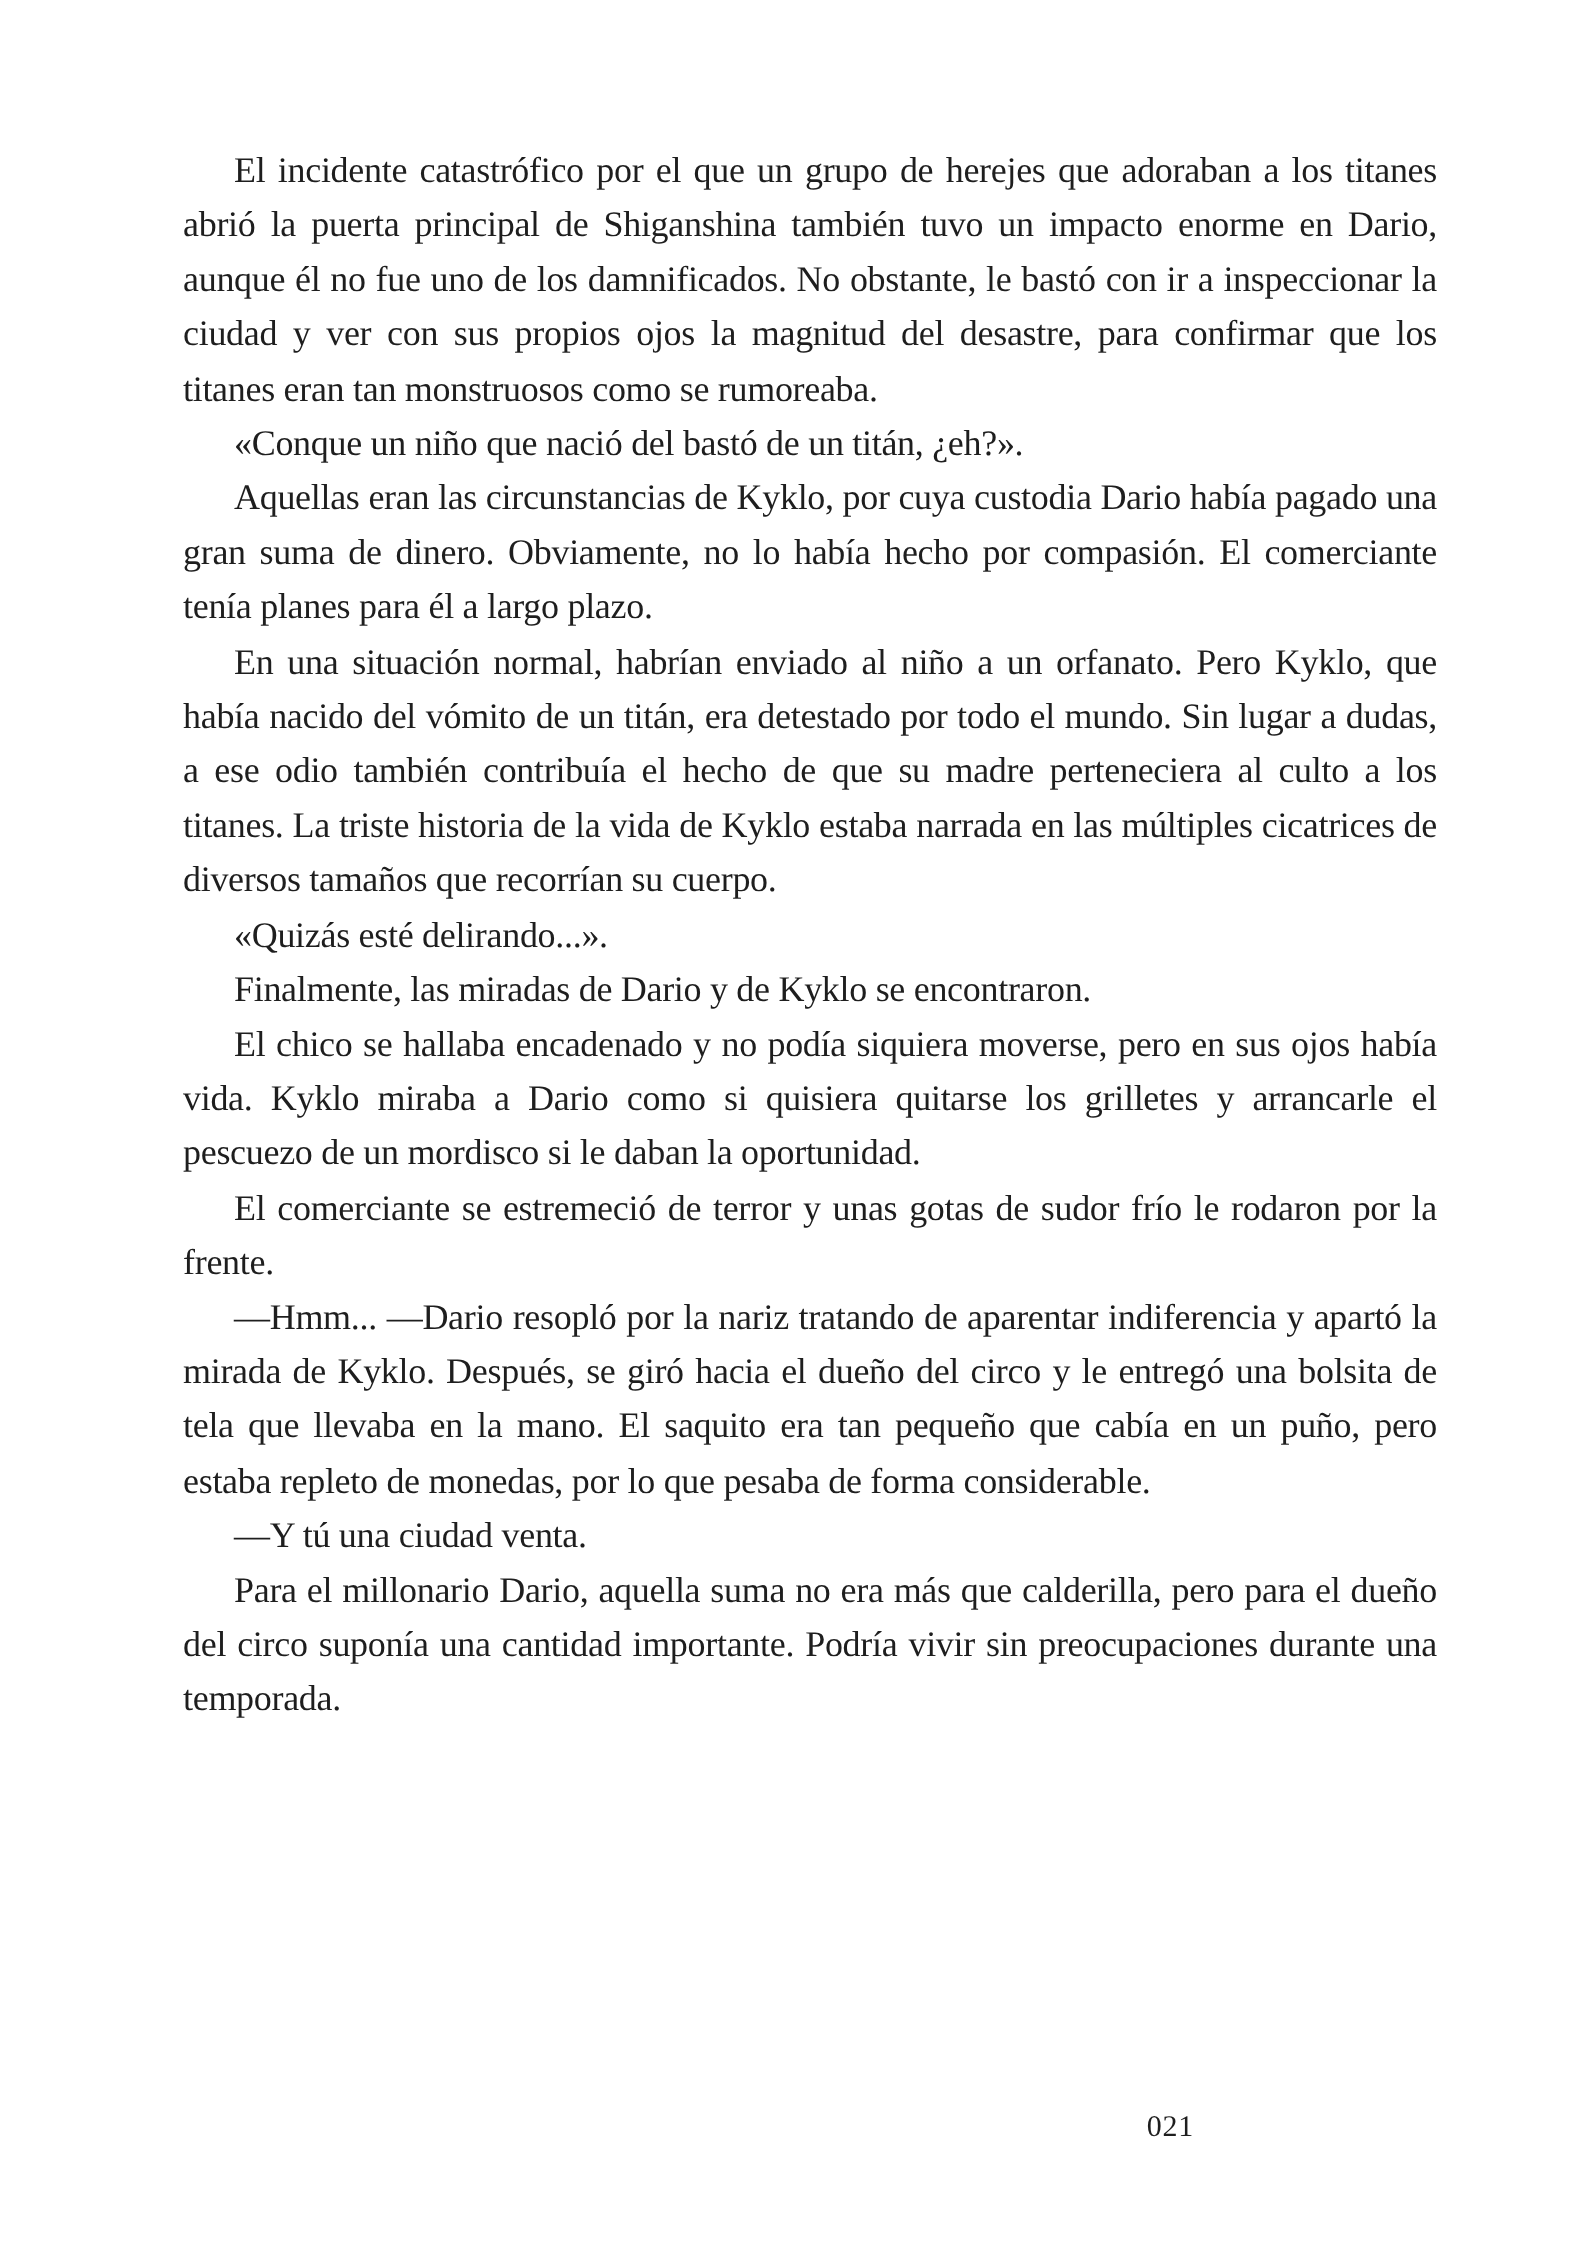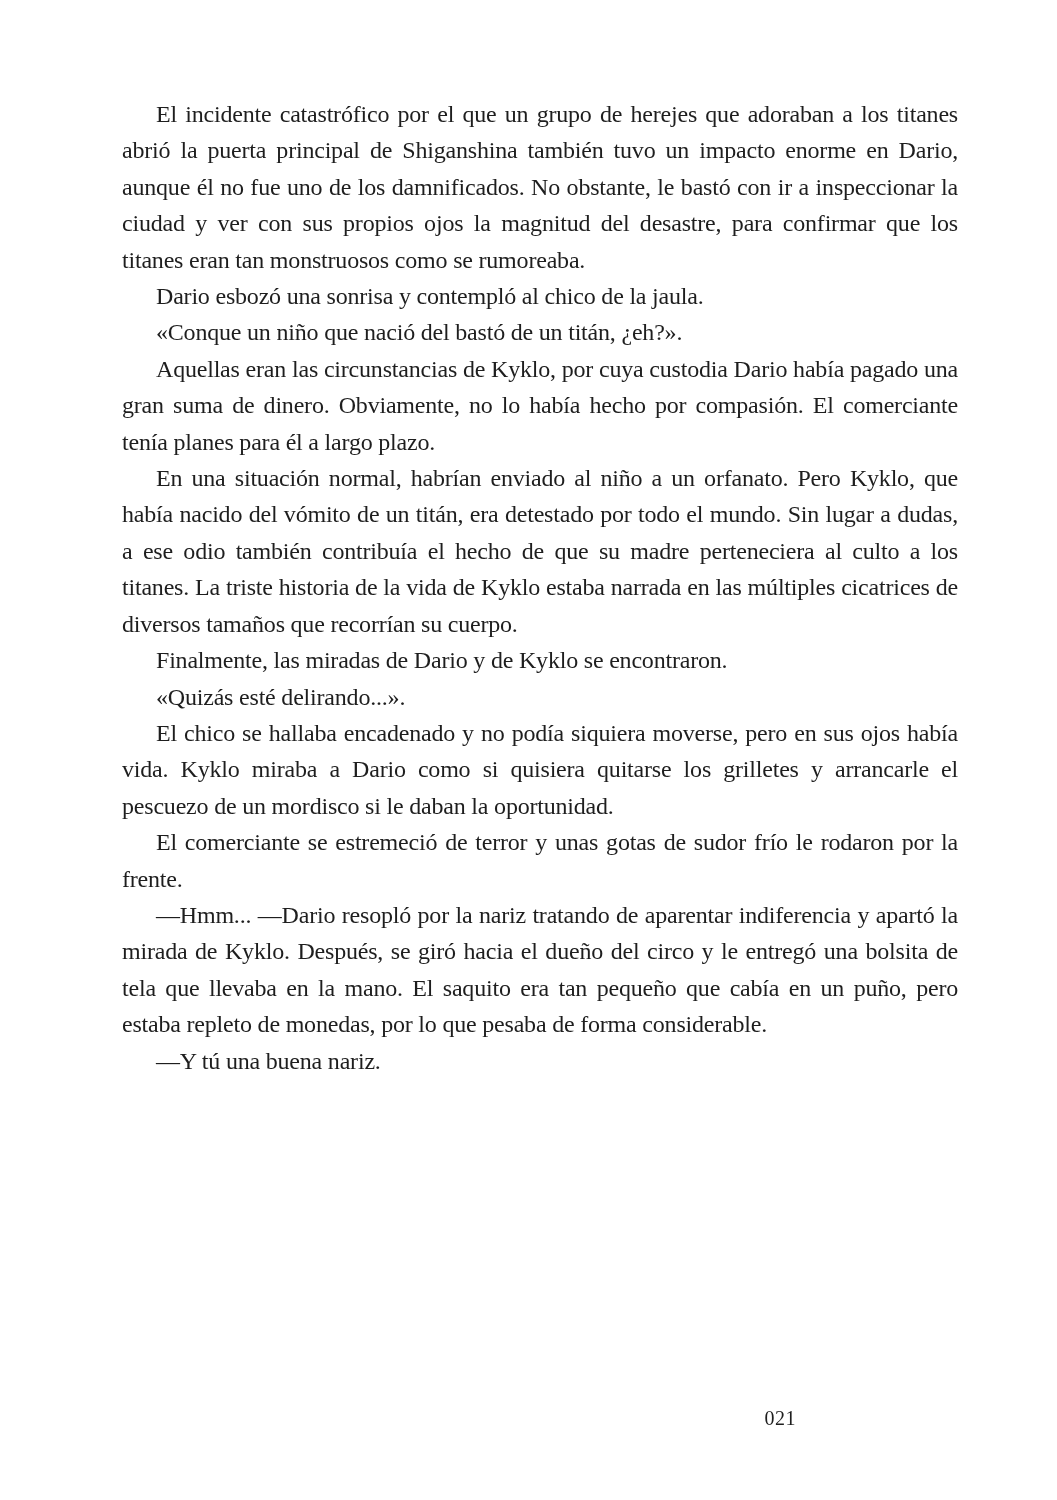--- a/index.html
+++ b/index.html
@@ -44,25 +44,25 @@
     color: #1e1e1e;
     letter-spacing: 0.5px;
   }
 </style>
 </head>
 <body style="background: rgb(255, 255, 255);">
 
 <div class="page">
   <div class="text-block" style="color: rgb(30, 30, 30);">
       <p>El incidente catastrófico por el que un grupo de herejes que adoraban a los titanes abrió la puerta principal de Shiganshina también tuvo un impacto enorme en Dario, aunque él no fue uno de los damnificados. No obstante, le bastó con ir a inspeccionar la ciudad y ver con sus propios ojos la magnitud del desastre, para confirmar que los titanes eran tan monstruosos como se rumoreaba.</p>
-      <p>Dario esbozó una sonrisa y contempló al chico de la jaula.</p>
       <p>«Conque un niño que nació del bastó de un titán, ¿eh?».</p>
       <p>Aquellas eran las circunstancias de Kyklo, por cuya custodia Dario había pagado una gran suma de dinero. Obviamente, no lo había hecho por compasión. El comerciante tenía planes para él a largo plazo.</p>
       <p>En una situación normal, habrían enviado al niño a un orfanato. Pero Kyklo, que había nacido del vómito de un titán, era detestado por todo el mundo. Sin lugar a dudas, a ese odio también contribuía el hecho de que su madre perteneciera al culto a los titanes. La triste historia de la vida de Kyklo estaba narrada en las múltiples cicatrices de diversos tamaños que recorrían su cuerpo.</p>
+      <p>«Quizás esté delirando...».</p>
       <p>Finalmente, las miradas de Dario y de Kyklo se encontraron.</p>
-      <p>«Quizás esté delirando...».</p>
       <p>El chico se hallaba encadenado y no podía siquiera moverse, pero en sus ojos había vida. Kyklo miraba a Dario como si quisiera quitarse los grilletes y arrancarle el pescuezo de un mordisco si le daban la oportunidad.</p>
       <p>El comerciante se estremeció de terror y unas gotas de sudor frío le rodaron por la frente.</p>
       <p>—Hmm... —Dario resopló por la nariz tratando de aparentar indiferencia y apartó la mirada de Kyklo. Después, se giró hacia el dueño del circo y le entregó una bolsita de tela que llevaba en la mano. El saquito era tan pequeño que cabía en un puño, pero estaba repleto de monedas, por lo que pesaba de forma considerable.</p>
-      <p>—Y tú una buena nariz.</p>
+      <p>—Y tú una ciudad venta.</p>
+      <p>Para el millonario Dario, aquella suma no era más que calderilla, pero para el dueño del circo suponía una cantidad importante. Podría vivir sin preocupaciones durante una temporada.</p>
     </div>
   <div class="page-number" style="color: rgb(30, 30, 30); text-align: center;">021</div>
 </div>
 
 </body></html>

